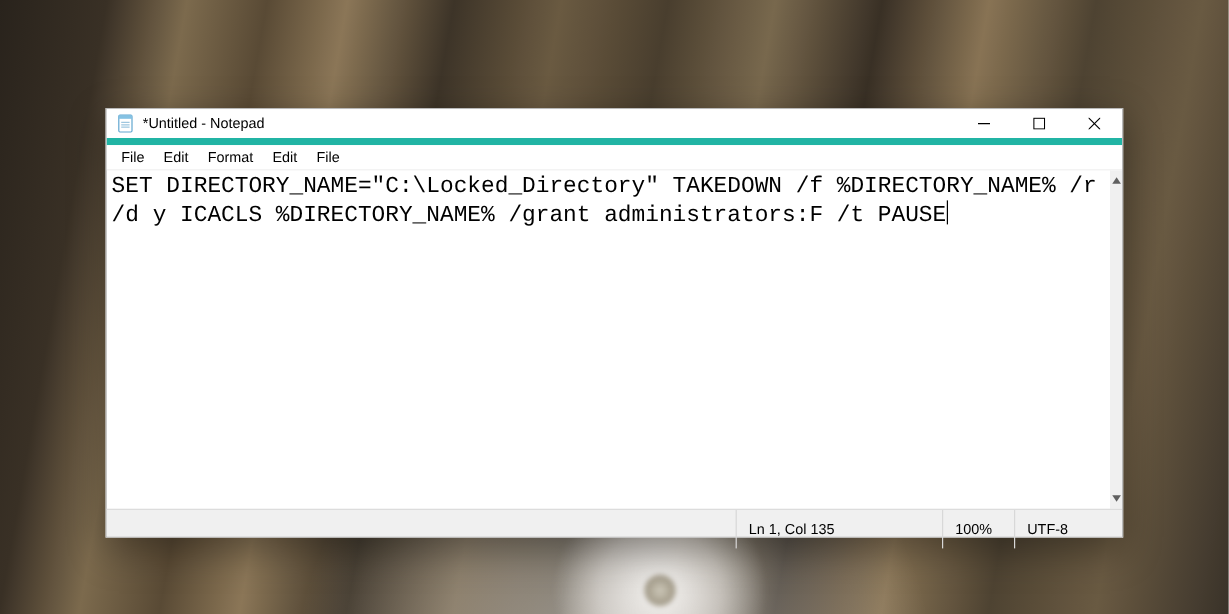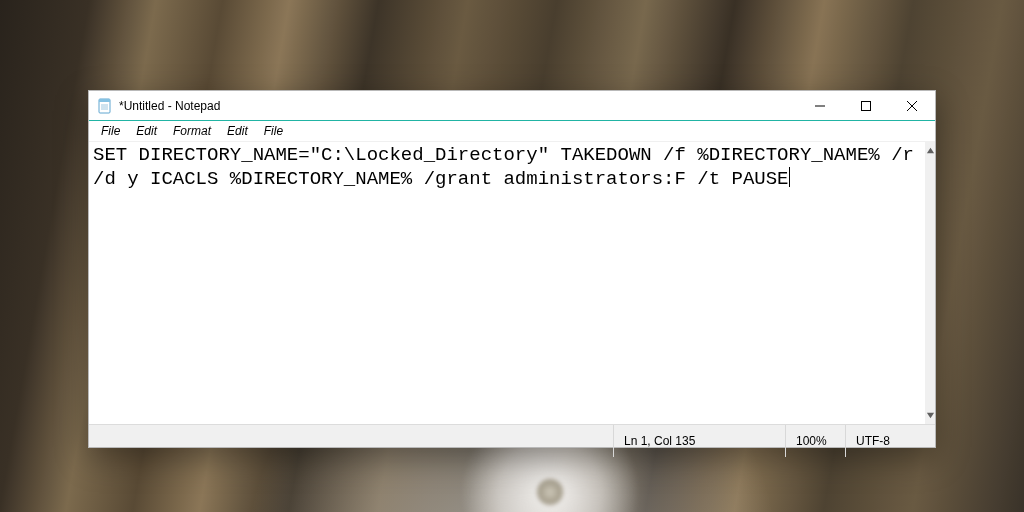--- a/index.html
+++ b/index.html
@@ -42,21 +42,21 @@
     width: 848px; height: 358px;
     background: #ffffff;
     border: 1px solid #b9b9b9;
     box-shadow: 0 10px 30px rgba(0,0,0,0.35);
     display: flex; flex-direction: column;
   }
   .titlebar {
     height: 30px;
     display: flex; align-items: center;
     background: #ffffff;
-    border-bottom: 1px solid #14b8a6;
+    border-bottom: 6px solid #14b8a6;
     font-size: 12px;
     color: #000;
   }
   .app-icon {
     width: 16px; height: 16px;
     margin: 0 6px 0 8px;
     position: relative;
   }
   .app-icon svg { display:block; }
   .title-text { flex: 0 0 auto; }
@@ -69,21 +69,21 @@
   }
   .win-btn svg { width: 10px; height: 10px; }
   .menubar {
     height: 20px;
     display: flex; align-items: center;
     padding: 0 4px;
     font-size: 12px;
     color: #000;
     background: #ffffff;
   }
-  .menu-item { padding: 1px 8px; font-style: italic; }
+  .menu-item { padding: 1px 8px; }
   .editor-wrap {
     flex: 1 1 auto;
     display: flex;
     border-top: 1px solid #f0f0f0;
     min-height: 0;
   }
   .editor {
     flex: 1 1 auto;
     padding: 2px 4px 2px 4px;
     font-family: Consolas, "Courier New", monospace;

